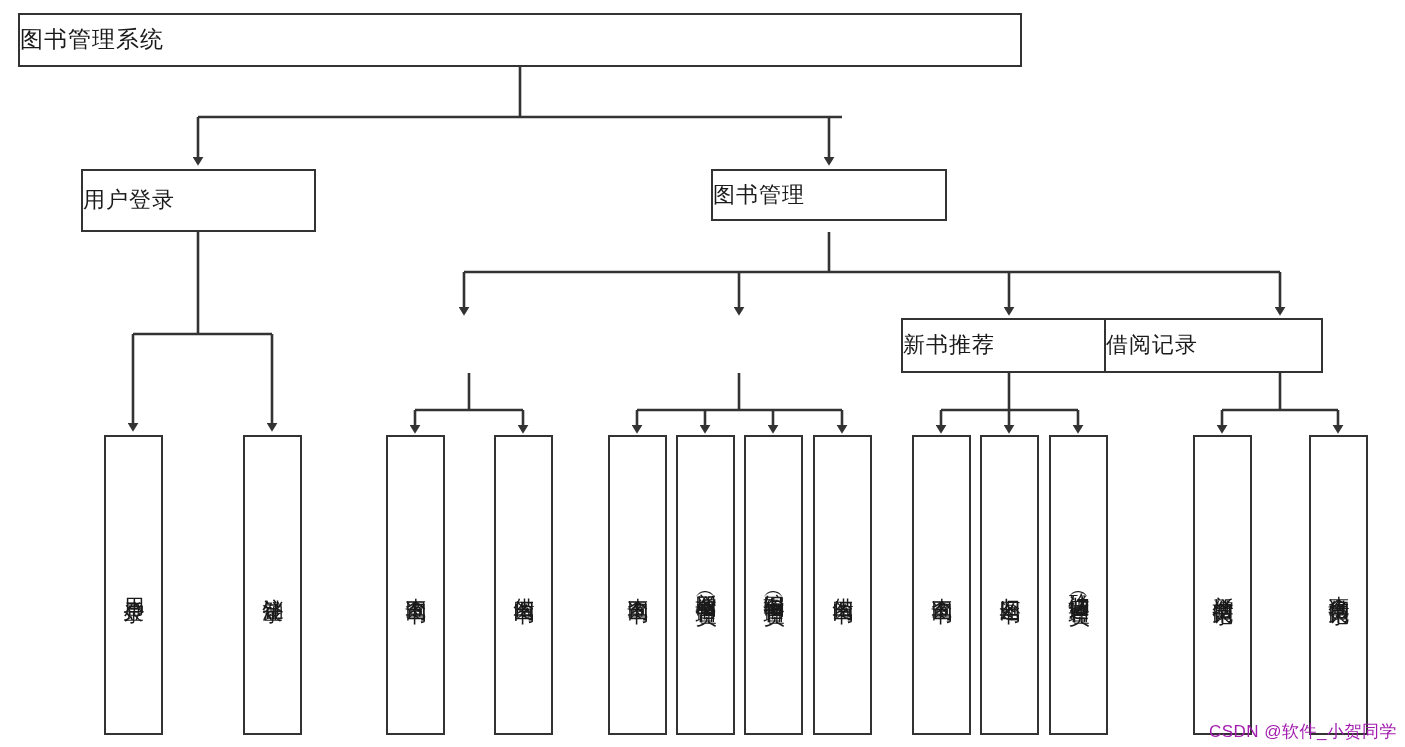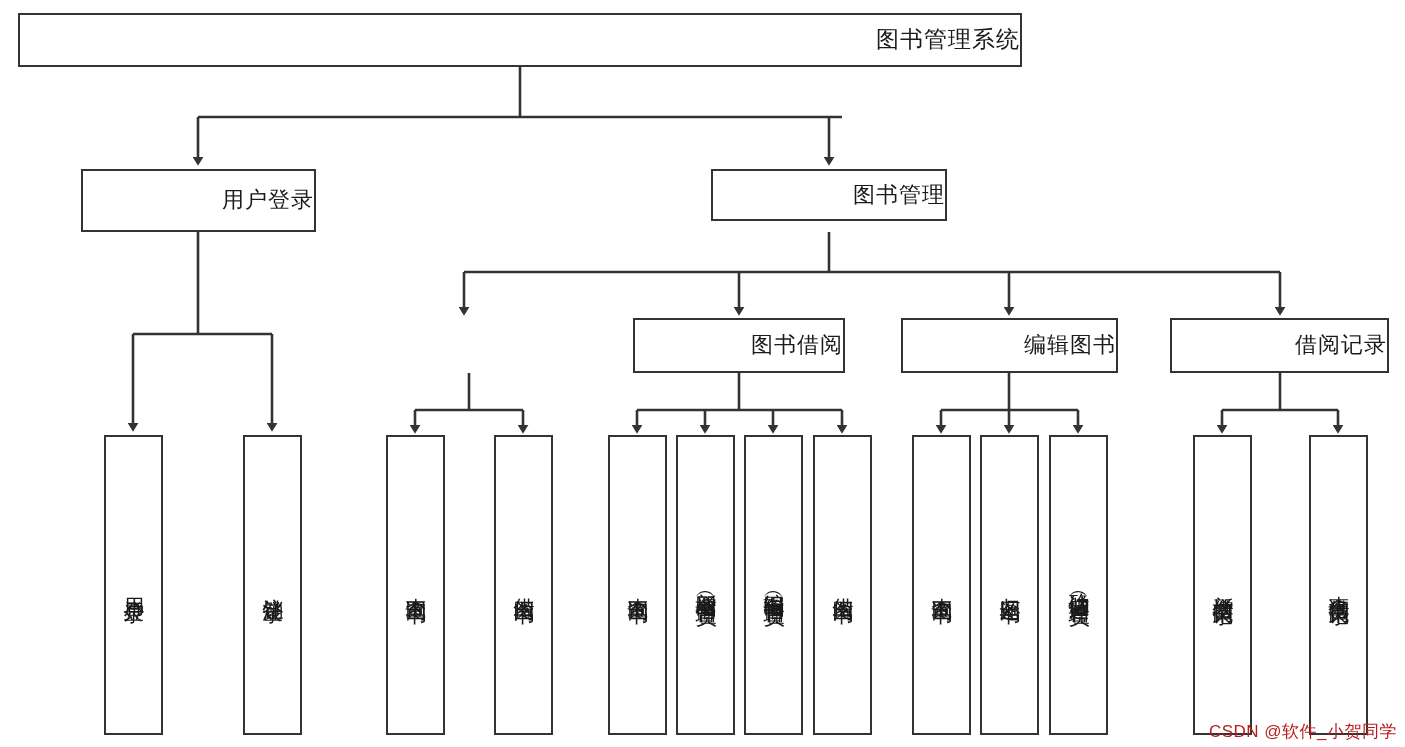--- a/index.html
+++ b/index.html
@@ -20,21 +20,21 @@
     left: 0; top: 0;
     width: 1405px; height: 747px;
     pointer-events: none;
   }
   .node {
     position: absolute;
     border: 2.5px solid #333333;
     background: #ffffff;
     display: flex;
     align-items: center;
-    justify-content: flex-end;
+    justify-content: flex-start;
     color: #1a1a1a;
     z-index: 2;
   }
   .node.horiz {
     font-size: 22px;
     letter-spacing: 1px;
     line-height: 1.2;
   }
   .node.root { font-size: 23px; }
   .node.vert {
@@ -53,21 +53,21 @@
     writing-mode: vertical-rl;
     text-orientation: upright;
     white-space: normal;
     max-height: 100%;
   }
   .watermark {
     position: absolute;
     right: 8px;
     bottom: 4px;
     font-size: 17px;
-    color: #b91c1c;
+    color: #a21caf;
     letter-spacing: 0.5px;
     z-index: 5;
     white-space: nowrap;
   }
 </style>
 </head>
 <body>
 
 <div id="canvas">
 
@@ -125,27 +125,24 @@
     <span>图书管理系统</span>
   </div>
 
   <div class="node horiz" style="left:81px; top:169px; width:235px; height:63px;">
     <span>用户登录</span>
   </div>
   <div class="node horiz" style="left:711px; top:169px; width:236px; height:52px;">
     <span>图书管理</span>
   </div>
 
-  <div class="node horiz" style="left:633px; top:318px; width:212px; height:55px;">
-    <span>图书借阅</span>
+  <div class="node horiz" style="left:901px; top:318px; width:217px; height:55px;">
+    <span>新书推荐</span>
   </div>
-  <div class="node horiz" style="left:901px; top:318px; width:217px; height:55px;">
-    <span>编辑图书</span>
-  </div>
-  <div class="node horiz" style="left:1170px; top:318px; width:219px; height:55px;">
+  <div class="node horiz" style="left:1104px; top:318px; width:219px; height:55px;">
     <span>借阅记录</span>
   </div>
 
   <div class="node vert" style="left:104px; top:435px; width:59px; height:300px;">
     <span>用户登录</span>
   </div>
   <div class="node vert" style="left:243px; top:435px; width:59px; height:300px;">
     <span>注销登录</span>
   </div>
 

